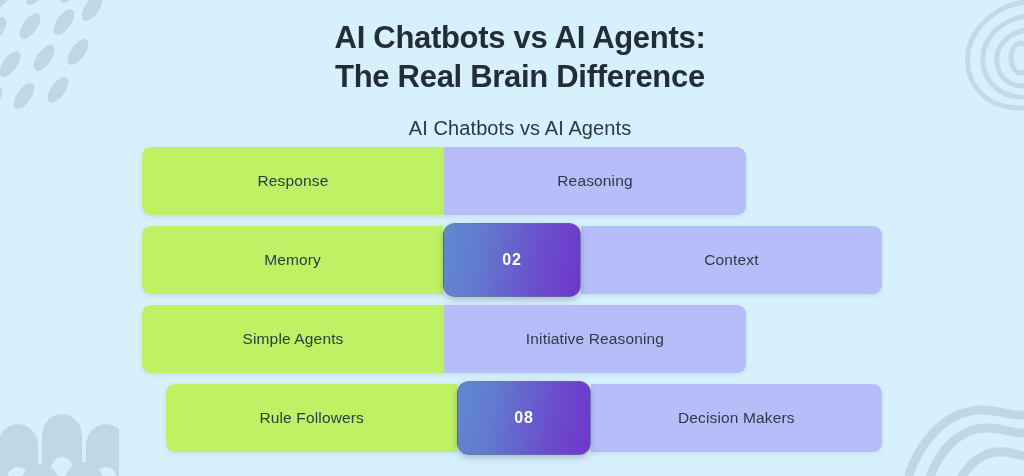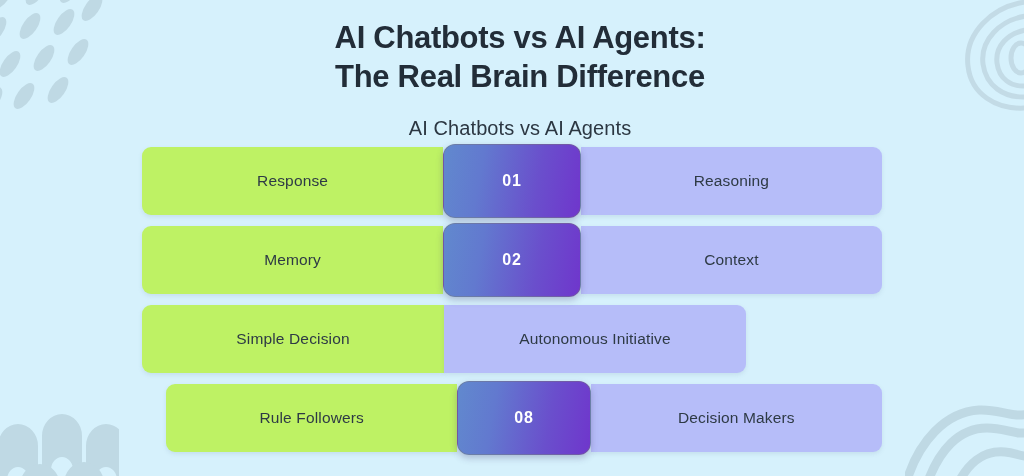--- a/index.html
+++ b/index.html
@@ -167,33 +167,32 @@
   <div class="header">
     <h1 class="title">AI Chatbots vs AI Agents:
 The Real Brain Difference</h1>
     <p class="subtitle">AI Chatbots vs AI Agents</p>
   </div>
 
   <div class="rows">
 
     <div class="row">
       <div class="side side-left">Response</div>
-      <div class="badge">01</div>
       <div class="side side-right">Reasoning</div>
     </div>
 
     <div class="row">
       <div class="side side-left">Memory</div>
       <div class="badge">02</div>
       <div class="side side-right">Context</div>
     </div>
 
     <div class="row">
-      <div class="side side-left">Simple Decision</div>
-      <div class="side side-right">Autonomous Initiative</div>
+      <div class="side side-left">Simple Agents</div>
+      <div class="side side-right">Initiative Reasoning</div>
     </div>
 
     <div class="row">
       <div class="side side-left">Rule Followers</div>
       <div class="badge">08</div>
       <div class="side side-right">Decision Makers</div>
     </div>
 
   </div>
 </div>

